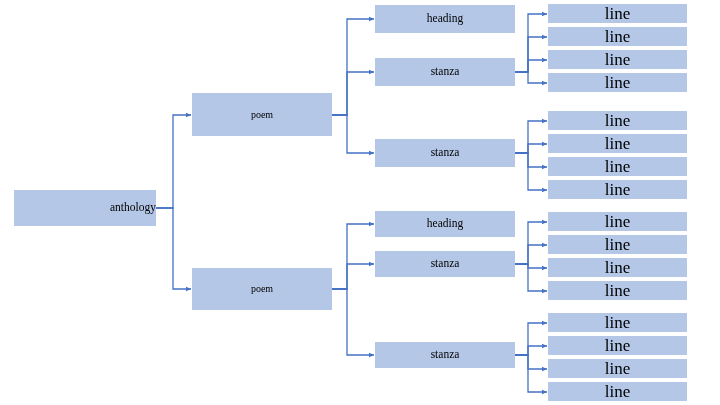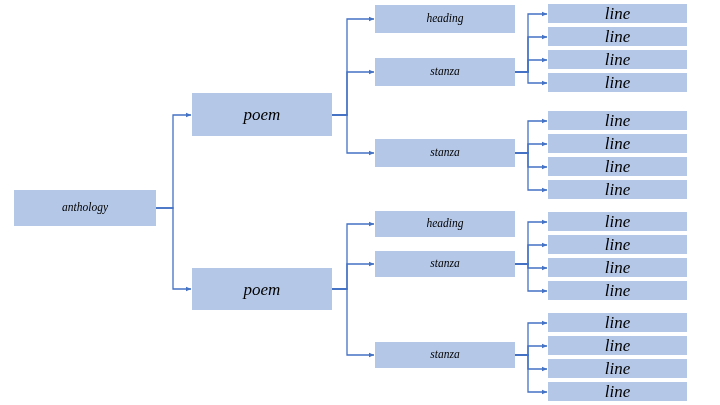--- a/index.html
+++ b/index.html
@@ -29,24 +29,23 @@
     box-sizing: border-box;
     background: #b4c7e7;
     color: #000000;
     display: flex;
     align-items: center;
     justify-content: center;
     text-align: center;
     line-height: 1;
     white-space: nowrap;
     z-index: 2;
-    font-style: italic;
   }
   .node-root   { font-size: 11.5px; }
-  .node-poem   { font-size: 17px; }
+  .node-poem   { font-size: 10px; }
   .node-part   { font-size: 11.5px; }
   .node-line   { font-size: 17px; }
 </style>
 </head>
 <body>
 
 <div id="canvas">
   <svg id="edges" viewBox="0 0 720 405" width="720" height="405" xmlns="http://www.w3.org/2000/svg">
     <defs>
       <marker id="arrowhead" markerWidth="6" markerHeight="6" refX="5.4" refY="3" orient="auto" markerUnits="userSpaceOnUse">
@@ -74,21 +73,21 @@
         <path d="M 515 264 L 528 264 L 528 245 L 547 245" fill="none" stroke="#4472c4" stroke-width="1.3" marker-end="url(#arrowhead)"></path>
         <path d="M 515 264 L 528 264 L 528 268 L 547 268" fill="none" stroke="#4472c4" stroke-width="1.3" marker-end="url(#arrowhead)"></path>
         <path d="M 515 264 L 528 264 L 528 291 L 547 291" fill="none" stroke="#4472c4" stroke-width="1.3" marker-end="url(#arrowhead)"></path>
         <path d="M 515 355 L 528 355 L 528 323 L 547 323" fill="none" stroke="#4472c4" stroke-width="1.3" marker-end="url(#arrowhead)"></path>
         <path d="M 515 355 L 528 355 L 528 346 L 547 346" fill="none" stroke="#4472c4" stroke-width="1.3" marker-end="url(#arrowhead)"></path>
         <path d="M 515 355 L 528 355 L 528 369 L 547 369" fill="none" stroke="#4472c4" stroke-width="1.3" marker-end="url(#arrowhead)"></path>
         <path d="M 515 355 L 528 355 L 528 392 L 547 392" fill="none" stroke="#4472c4" stroke-width="1.3" marker-end="url(#arrowhead)"></path>
       </g>
   </svg>
   <div id="nodes">
-      <div class="node node-root" style="left: 14px; top: 190px; width: 142px; height: 36px; background: rgb(180, 199, 231); color: rgb(0, 0, 0);">
+      <div class="node node-root" style="left: 14px; top: 190px; width: 142px; height: 36px; background: rgb(180, 199, 231); color: rgb(0, 0, 0); justify-content: flex-end;">
         <span>anthology</span>
       </div>
       <div class="node node-poem" style="left: 192px; top: 93px; width: 140px; height: 43px; background: rgb(180, 199, 231); color: rgb(0, 0, 0);">
         <span>poem</span>
       </div>
       <div class="node node-poem" style="left: 192px; top: 268px; width: 140px; height: 42px; background: rgb(180, 199, 231); color: rgb(0, 0, 0);">
         <span>poem</span>
       </div>
       <div class="node node-part" style="left: 375px; top: 5px; width: 140px; height: 28px; background: rgb(180, 199, 231); color: rgb(0, 0, 0);">
         <span>heading</span>

